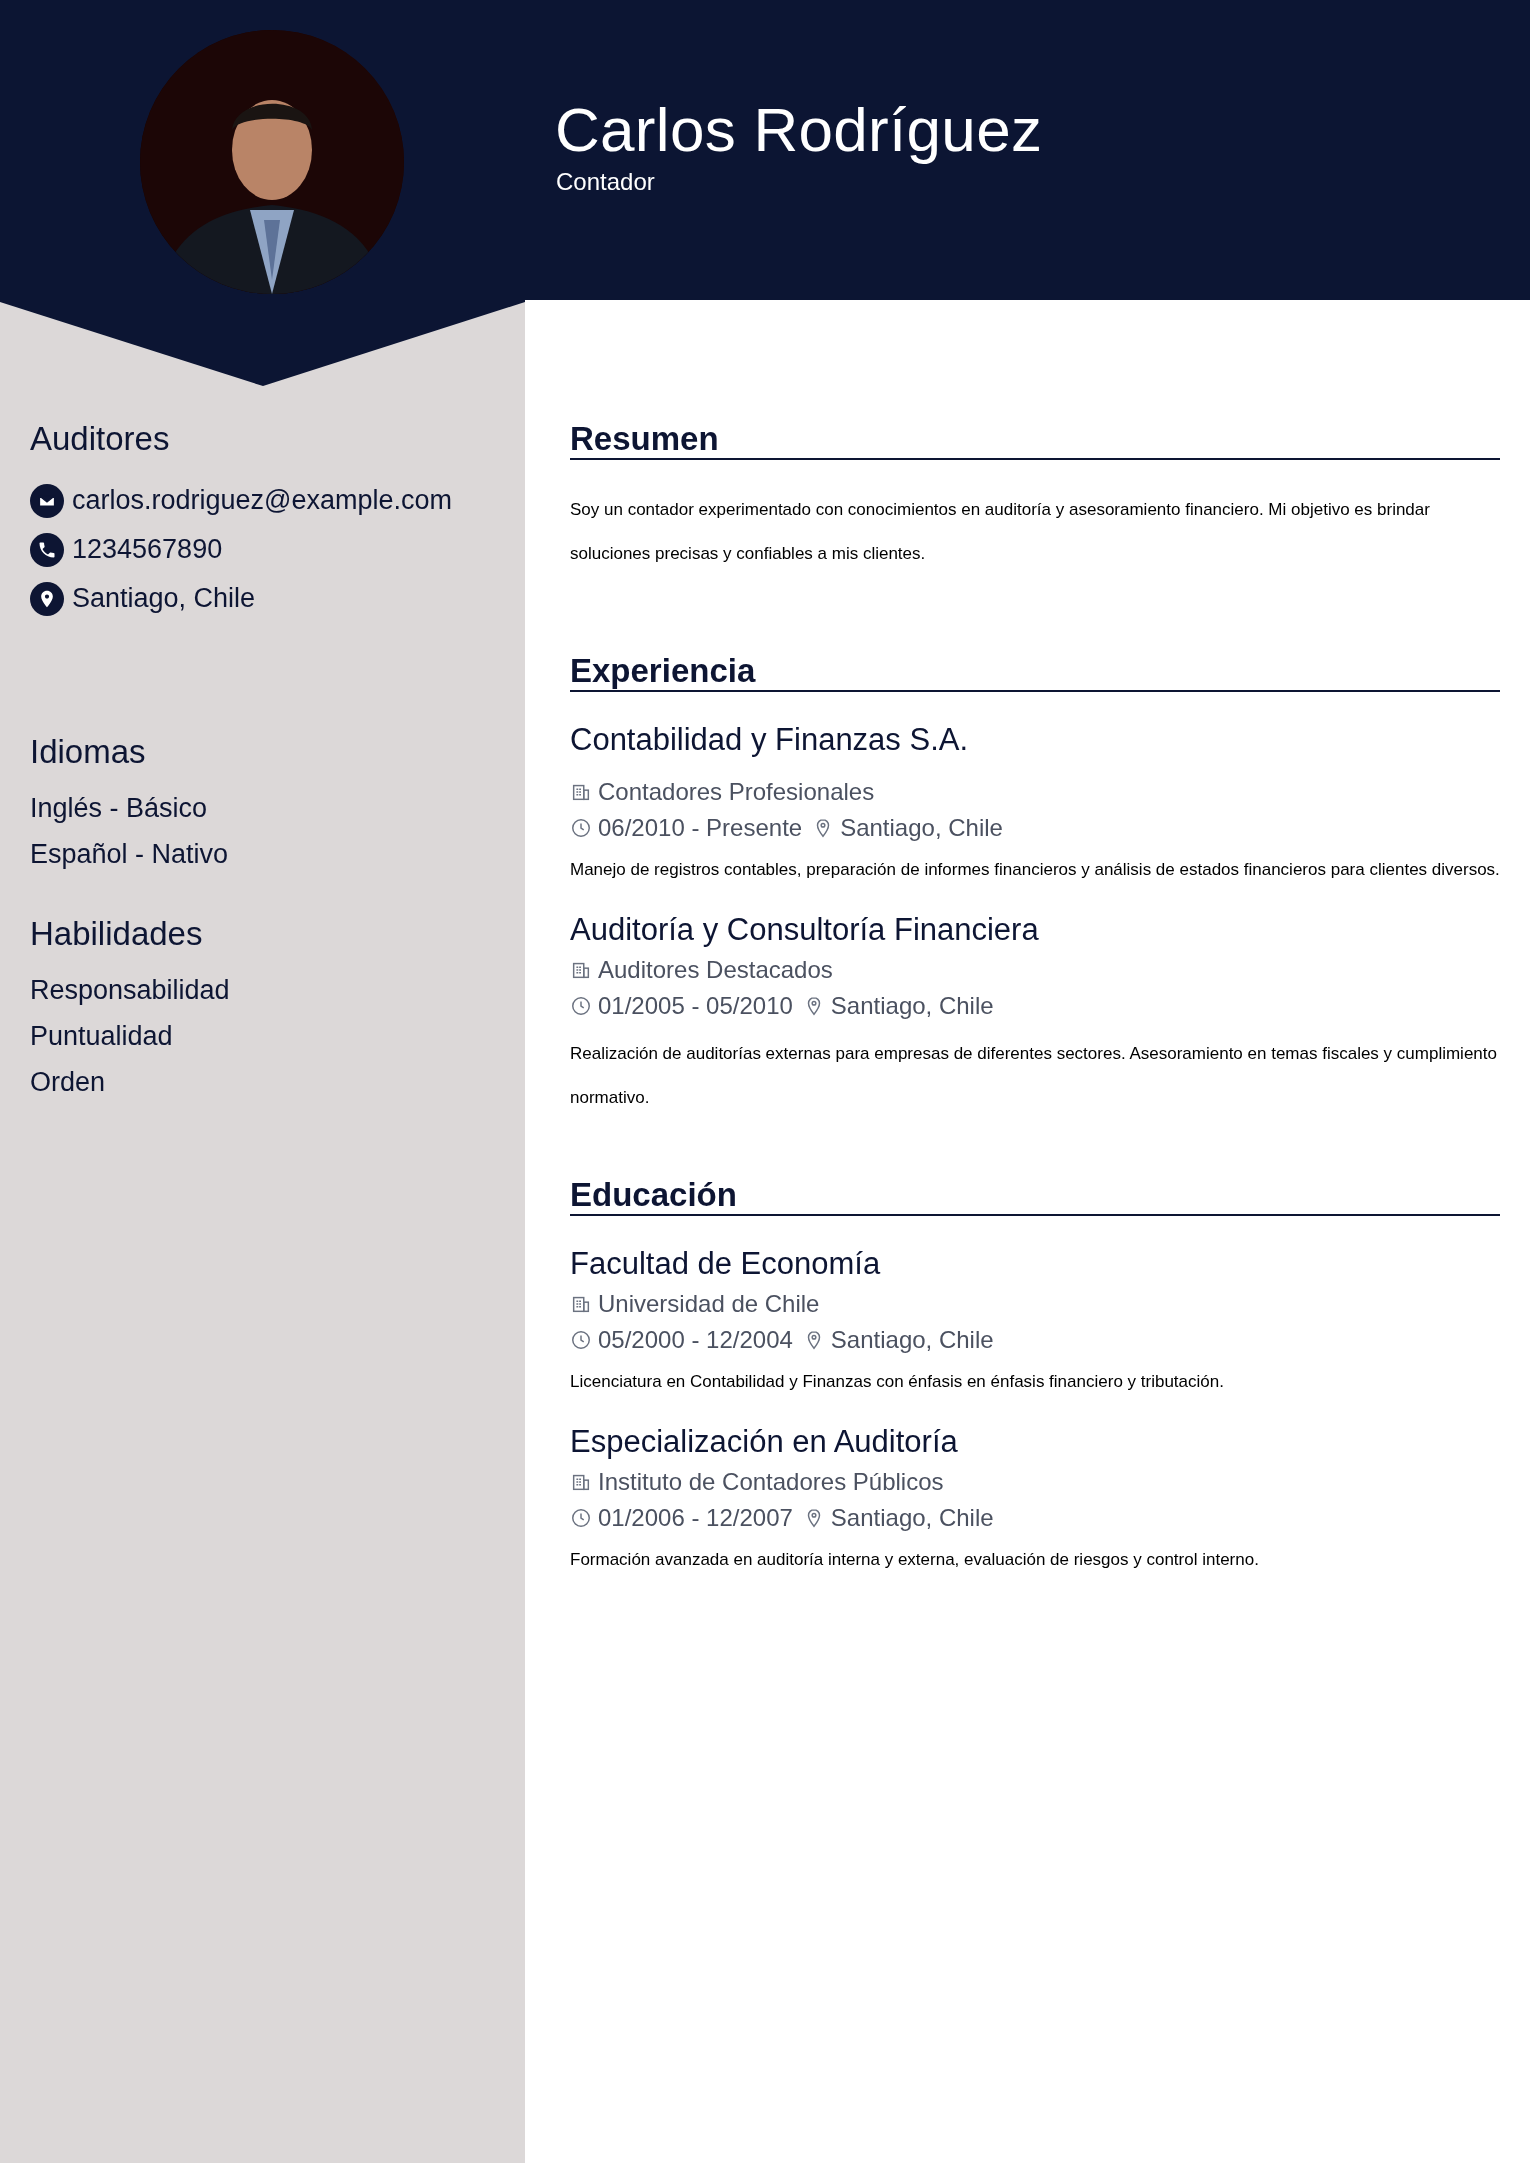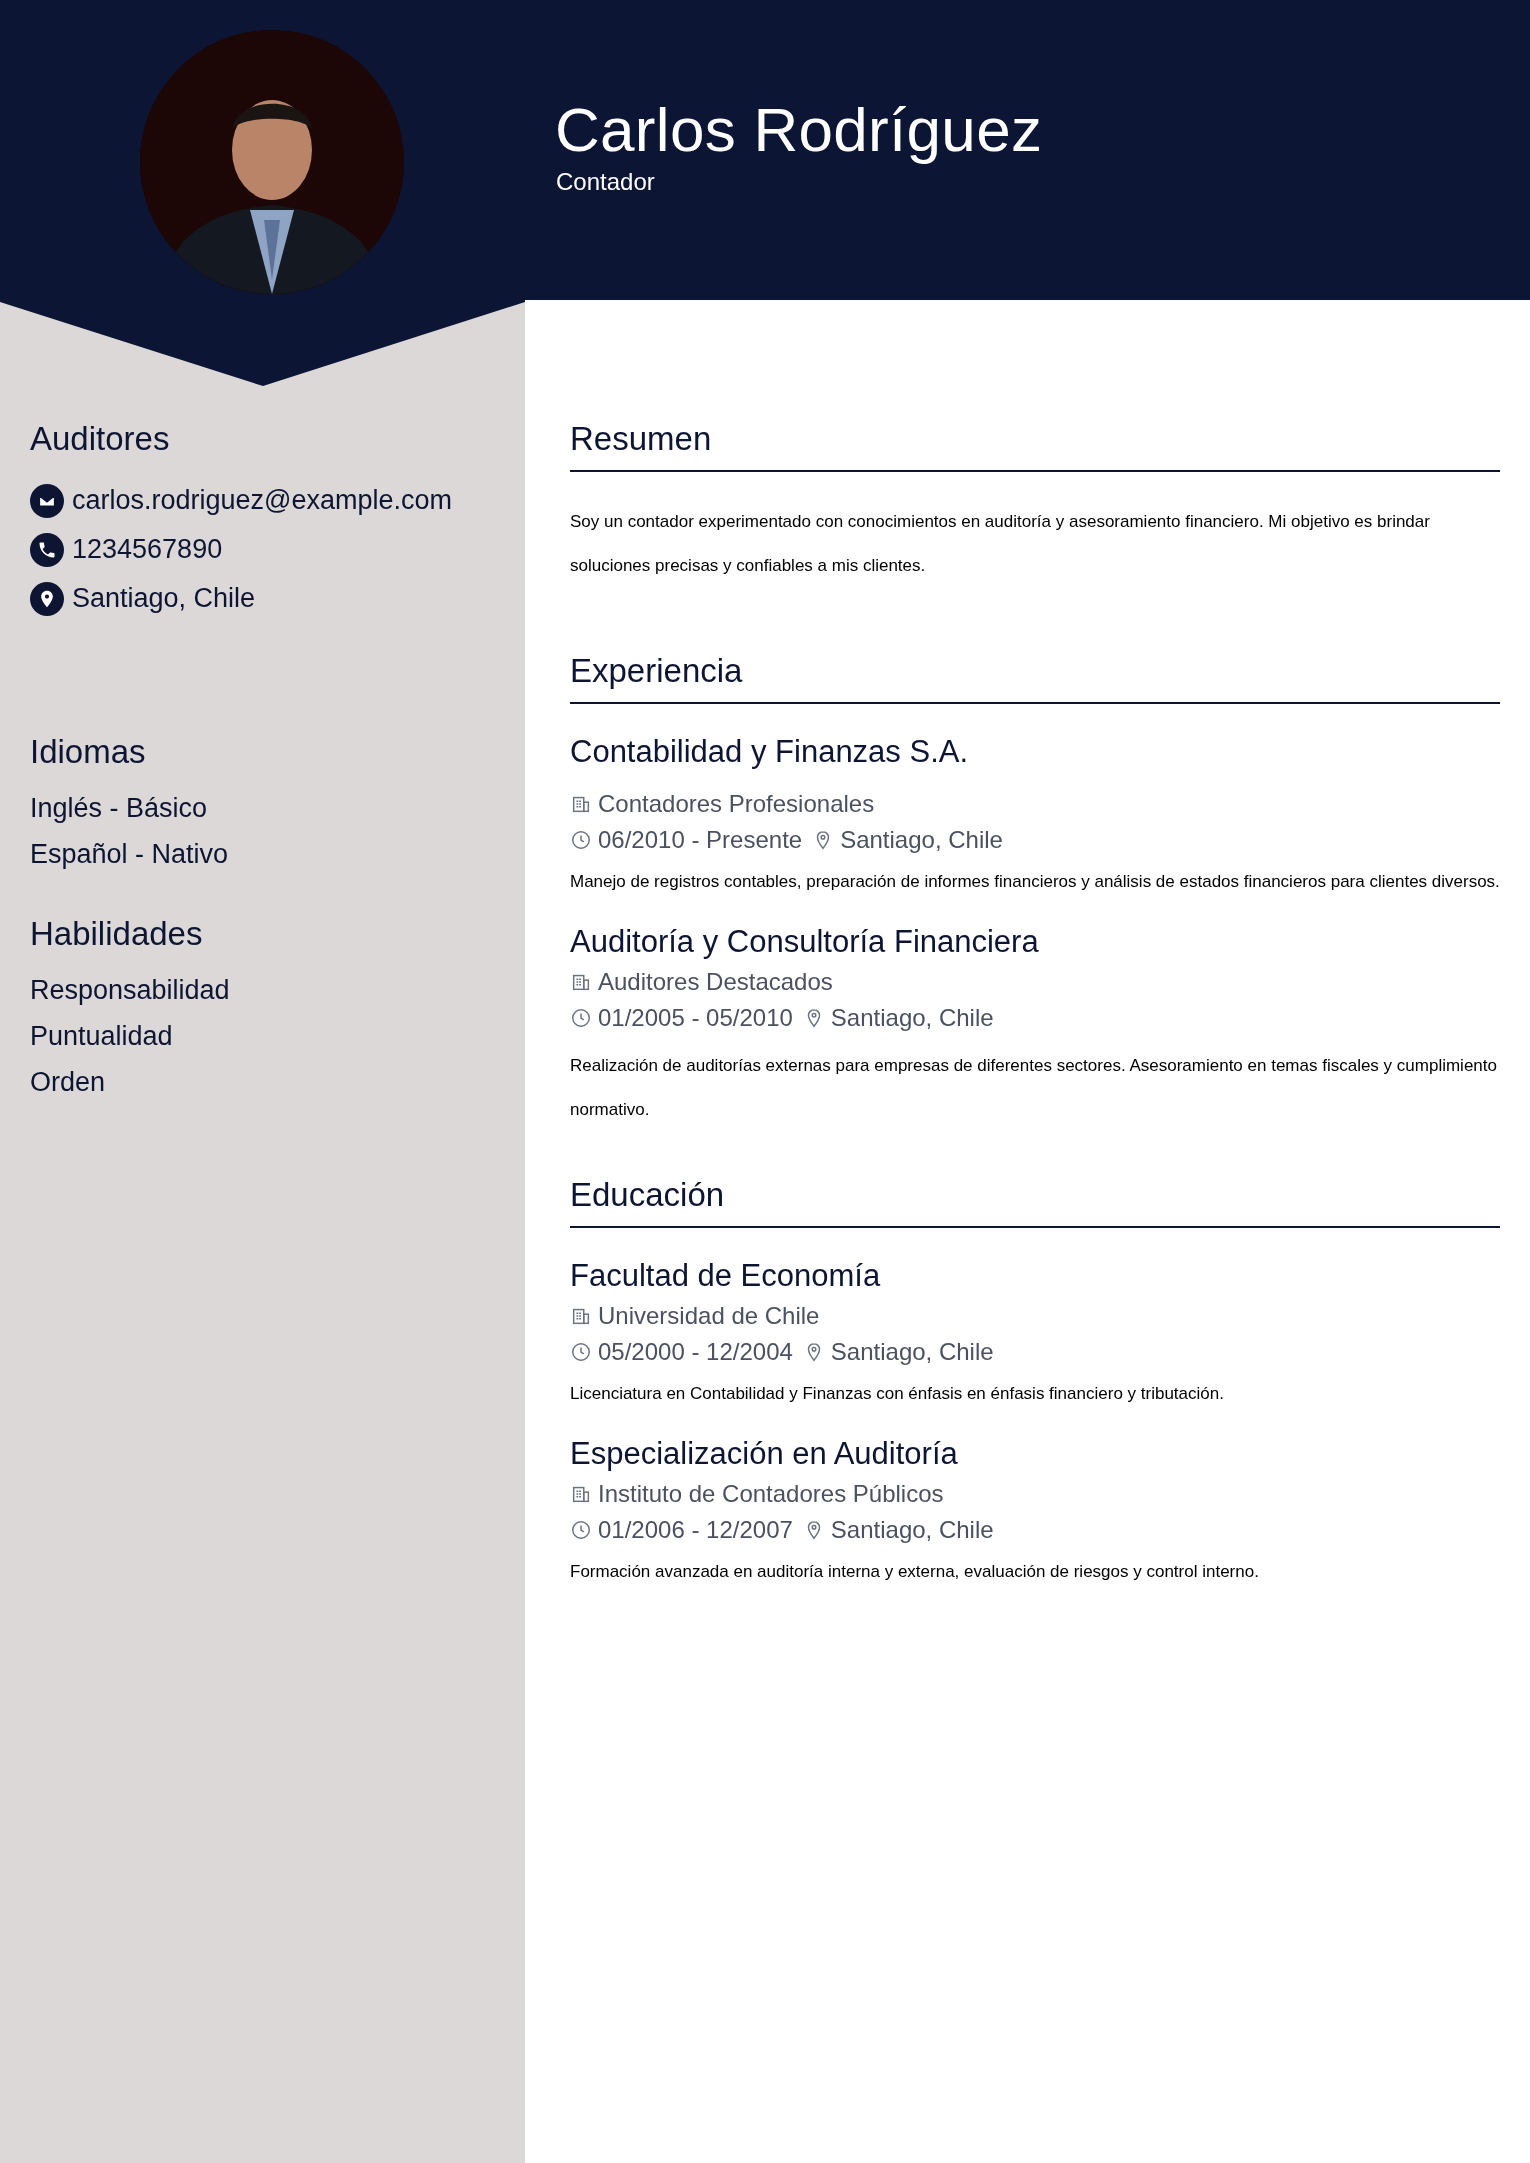--- a/index.html
+++ b/index.html
@@ -19,21 +19,21 @@
   .role { position: absolute; left: 556px; top: 168px; font-size: 24px; color: #ffffff; font-weight: 400; }
 
   .side-section { position: absolute; left: 30px; }
   .side-title { font-size: 33px; color: #0d1533; font-weight: 400; }
   .contact-row { display: flex; align-items: center; height: 49px; font-size: 27px; color: #0d1533; }
   .contact-icon { width: 34px; height: 34px; border-radius: 50%; background: #0d1533; display: inline-flex; align-items: center; justify-content: center; margin-right: 8px; flex: none; }
   .contact-icon svg { width: 20px; height: 20px; fill: #ffffff; }
   .side-item { font-size: 27px; color: #0d1533; height: 46px; display: flex; align-items: center; }
 
   .main { position: absolute; left: 570px; width: 930px; }
-  .sec-title { font-size: 33px; color: #0d1533; font-weight: 400; padding-bottom: 12px; border-bottom: 2px solid #0d1533; }
+  .sec-title { font-size: 33px; color: #0d1533; font-weight: 700; padding-bottom: 0; border-bottom: 2px solid #0d1533; }
   .para { font-size: 17px; line-height: 44px; color: #000000; }
   .entry-title { font-size: 31px; color: #0d1533; }
   .meta { display: flex; align-items: center; font-size: 24px; color: #4b5160; height: 36px; }
   .meta svg { width: 22px; height: 22px; margin-right: 6px; flex: none; stroke: #6b7280; fill: none; stroke-width: 1.6; }
   .meta .gap { width: 10px; }
 </style>
 </head>
 <body>
 
 <div class="sidebar-bg"></div>

